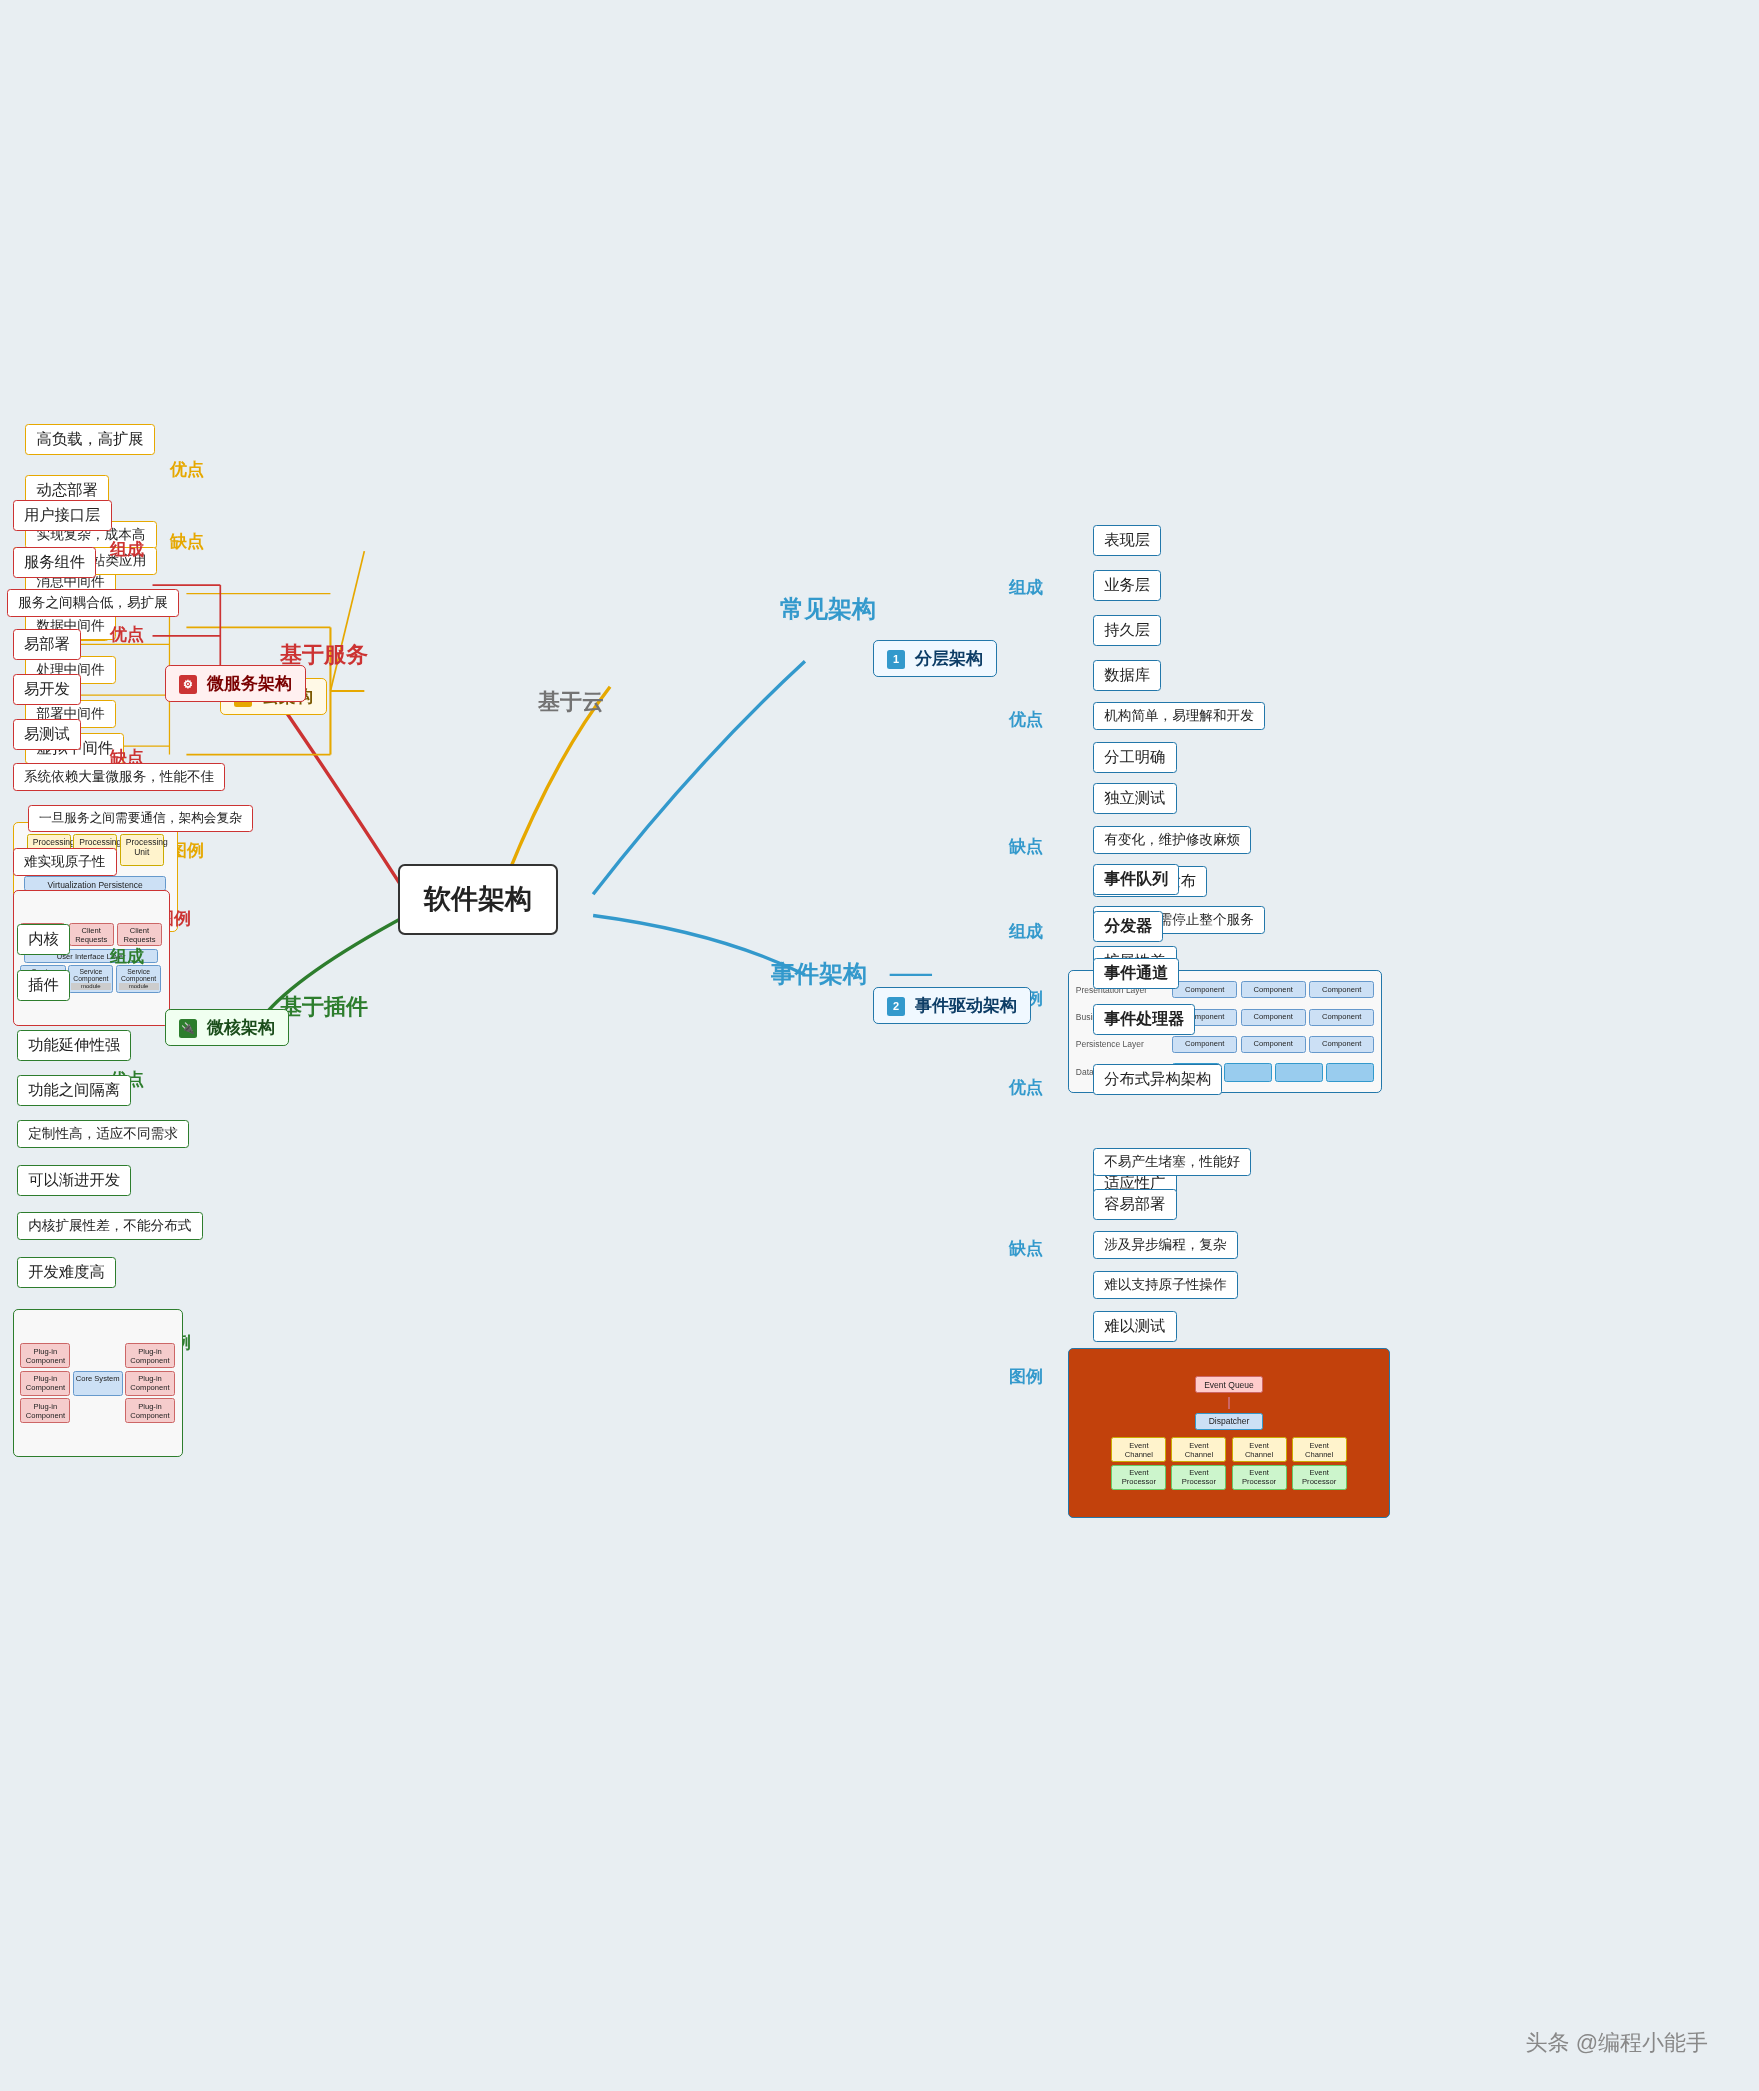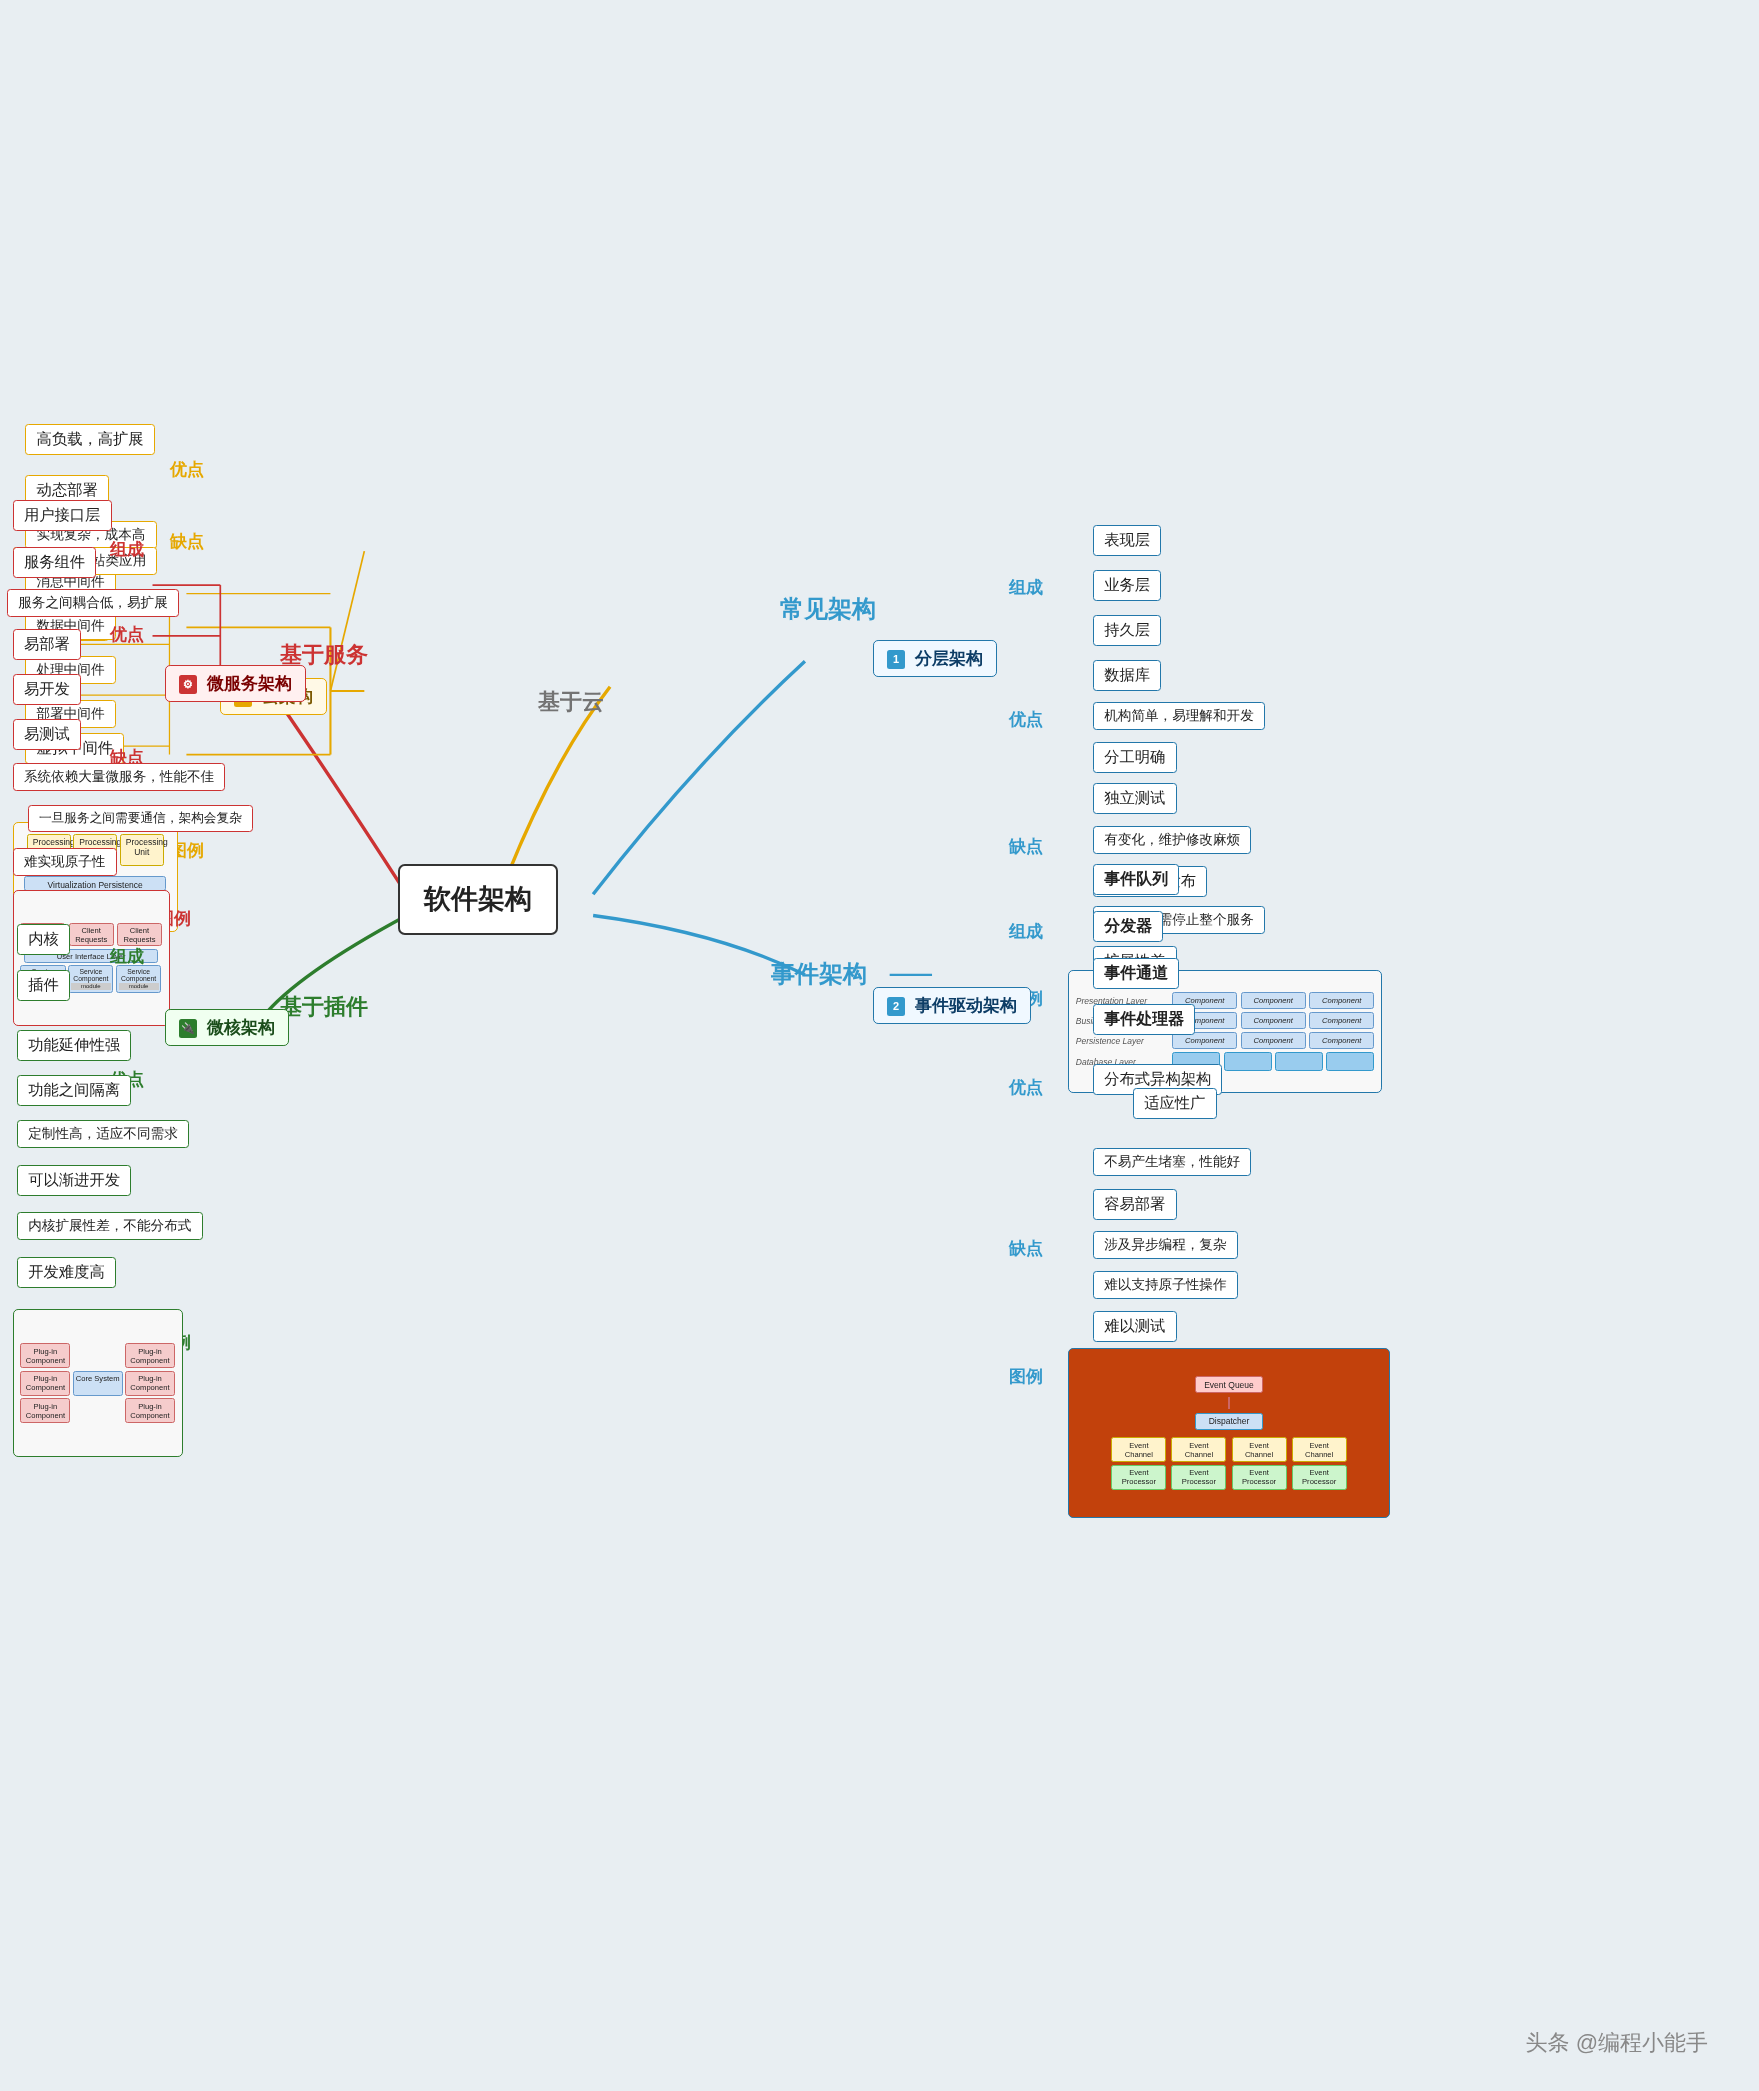--- a/index.html
+++ b/index.html
@@ -400,21 +400,21 @@
   <div class="leaf-node blue-border" style="left:1093px; top:783px;">独立测试</div>
 
   <div class="sub-label" style="left:1009px; top:835px; color:#3399cc;">缺点</div>
   <div class="leaf-node blue-border" style="left:1093px; top:826px; font-size:13.6px;">有变化，维护修改麻烦</div>
   <div class="leaf-node blue-border" style="left:1093px; top:866px;">不能持续发布</div>
   <div class="leaf-node blue-border" style="left:1093px; top:906px; font-size:13.6px;">升级软件需停止整个服务</div>
   <div class="leaf-node blue-border" style="left:1093px; top:946px;">扩展性差</div>
 
   <div class="sub-label" style="left:1009px; top:987px; color:#3399cc;">图例</div>
   <div class="diagram-box blue-c" style="left:1068px; top:970px; width:314px; height:123px;">
-    <div class="diag-inner" style="flex-direction:column; gap:3px;font-style:italic;">
+    <div class="diag-inner" style="flex-direction:row; gap:3px;">
       <div style="display:flex; align-items:center; gap:3.4px; width:100%;">
         <div style="font-size:8.5px; color:#555; width:93px; flex-shrink:0;">Presentation Layer</div>
         <div class="diag-unit" style="flex:1; height:17px; font-size:7.6px;">Component</div>
         <div class="diag-unit" style="flex:1; height:17px; font-size:7.6px;">Component</div>
         <div class="diag-unit" style="flex:1; height:17px; font-size:7.6px;">Component</div>
       </div>
       <div style="display:flex; align-items:center; gap:3.4px; width:100%;">
         <div style="font-size:8.5px; color:#555; width:93px; flex-shrink:0;">Business Layer</div>
         <div class="diag-unit" style="flex:1; height:17px; font-size:7.6px;">Component</div>
         <div class="diag-unit" style="flex:1; height:17px; font-size:7.6px;">Component</div>
@@ -446,21 +446,21 @@
   </div>
 
   <div class="sub-label" style="left:1009px; top:920px; color:#3399cc;">组成</div>
   <div class="leaf-node blue-border" style="left:1093px; top:864px; font-weight:bold; font-size:16px;">事件队列</div>
   <div class="leaf-node blue-border" style="left:1093px; top:911px; font-weight:bold; font-size:16px;">分发器</div>
   <div class="leaf-node blue-border" style="left:1093px; top:958px; font-weight:bold; font-size:16px;">事件通道</div>
   <div class="leaf-node blue-border" style="left:1093px; top:1004px; font-weight:bold; font-size:16px;">事件处理器</div>
 
   <div class="sub-label" style="left:1009px; top:1076px; color:#3399cc;">优点</div>
   <div class="leaf-node blue-border" style="left:1093px; top:1064px;">分布式异构架构</div>
-  <div class="leaf-node blue-border" style="left:1093px; top:1088px;margin-left:40px;">适应性广</div>
+  <div class="leaf-node blue-border" style="left:1093px; top:1168px;">适应性广</div>
   <div class="leaf-node blue-border" style="left:1093px; top:1148px; font-size:13.6px;">不易产生堵塞，性能好</div>
   <div class="leaf-node blue-border" style="left:1093px; top:1189px;">容易部署</div>
 
   <div class="sub-label" style="left:1009px; top:1237px; color:#3399cc;">缺点</div>
   <div class="leaf-node blue-border" style="left:1093px; top:1231px; font-size:13.6px;">涉及异步编程，复杂</div>
   <div class="leaf-node blue-border" style="left:1093px; top:1271px; font-size:13.6px;">难以支持原子性操作</div>
   <div class="leaf-node blue-border" style="left:1093px; top:1311px;">难以测试</div>
 
   <div class="sub-label" style="left:1009px; top:1365px; color:#3399cc;">图例</div>
   <div class="diagram-box blue-c" style="left:1068px; top:1348px; width:322px; height:170px; background:#c2410c;">

